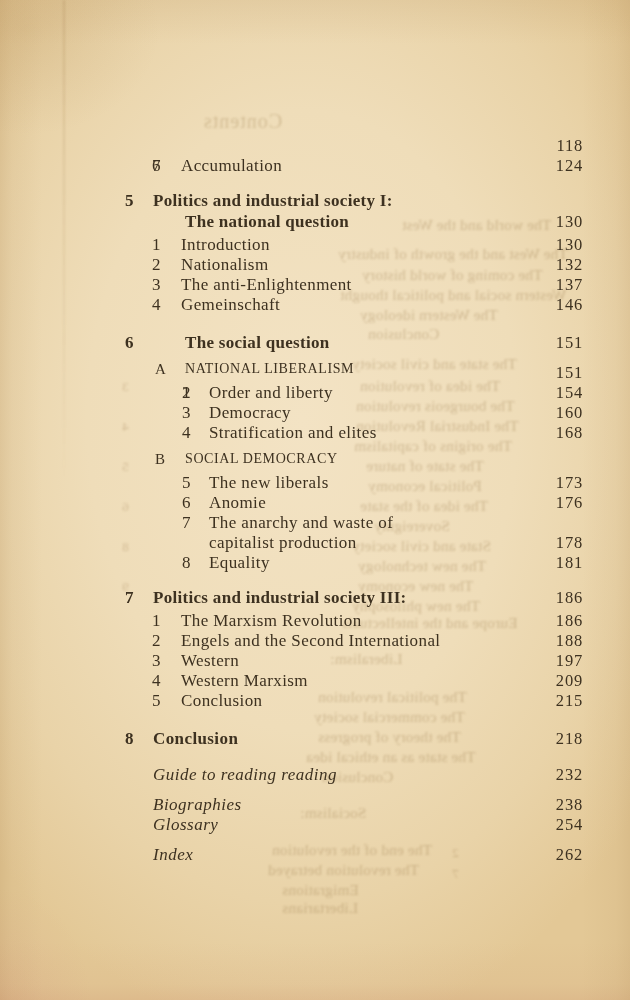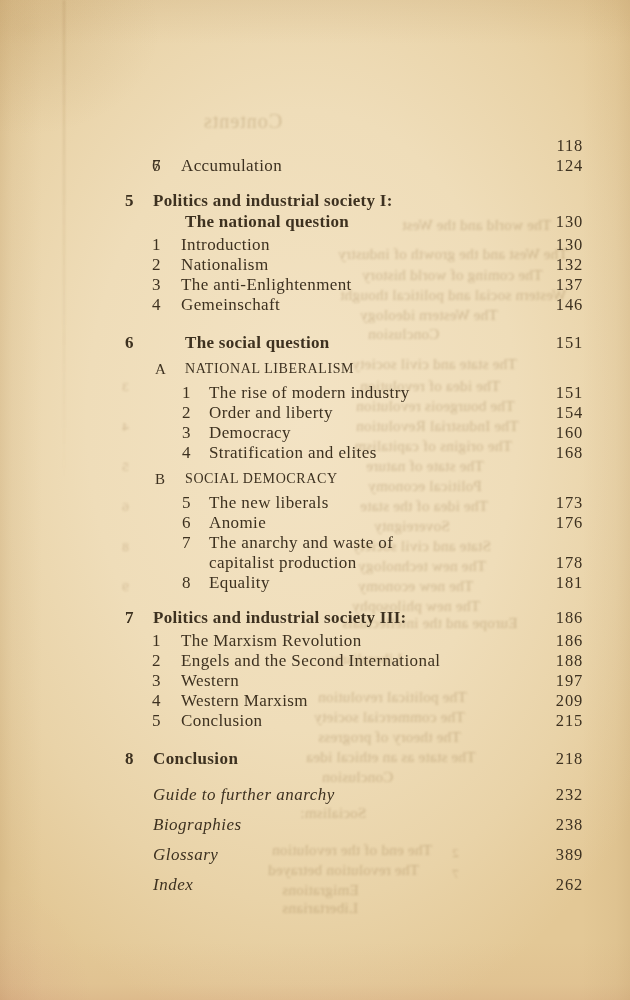--- a/index.html
+++ b/index.html
@@ -146,21 +146,20 @@
       <span class="num">6</span>
       <span class="l2">The social question</span>
       <span class="pg">151</span>
     </div>
     <div class="row section" style="margin-top:6px;">
       <span class="letter">A</span>
       <span class="lbl">NATIONAL LIBERALISM</span>
     </div>
     <div class="row item2" style="margin-top:4px;">
       <span class="num">1</span>
-      <span class="lbl">The rise of modern industry</span>
       <span class="pg">151</span>
     </div>
     <div class="row item2">
       <span class="num">2</span>
       <span class="lbl">Order and liberty</span>
       <span class="pg">154</span>
     </div>
     <div class="row item2">
       <span class="num">3</span>
       <span class="lbl">Democracy</span>
@@ -228,30 +227,30 @@
       <span class="pg">215</span>
     </div>
 
     <div class="row chapter1" style="margin-top:18px;">
       <span class="num">8</span>
       <span class="lbl">Conclusion</span>
       <span class="pg">218</span>
     </div>
 
     <div class="row back" style="margin-top:16px;">
-      <span class="lbl">Guide to further anarchy</span>
+      <span class="lbl">Guide to reading reading</span>
       <span class="pg">232</span>
     </div>
     <div class="row back" style="margin-top:10px;">
       <span class="lbl">Biographies</span>
       <span class="pg">238</span>
     </div>
-    <div class="row back" style="margin-top:10px;">
+    <div class="row back" style="">
       <span class="lbl">Glossary</span>
-      <span class="pg">389</span>
+      <span class="pg">254</span>
     </div>
     <div class="row back" style="margin-top:10px;">
       <span class="lbl">Index</span>
       <span class="pg">262</span>
     </div>
 
   </div>
 </div>
 
 </body></html>

